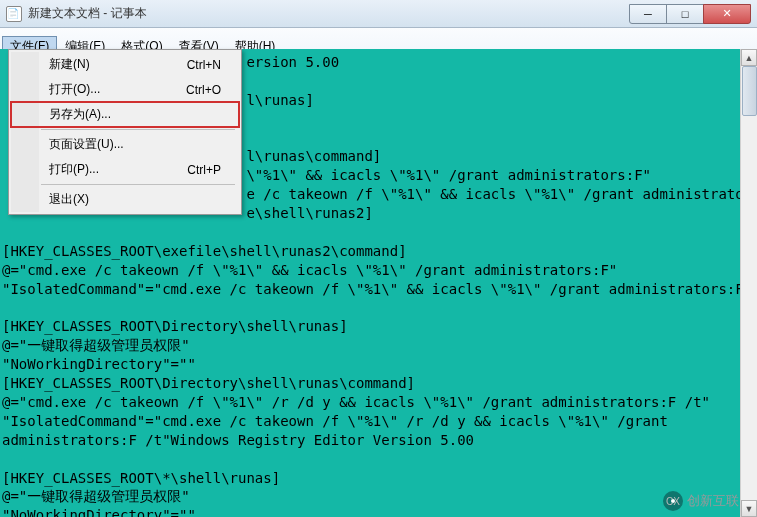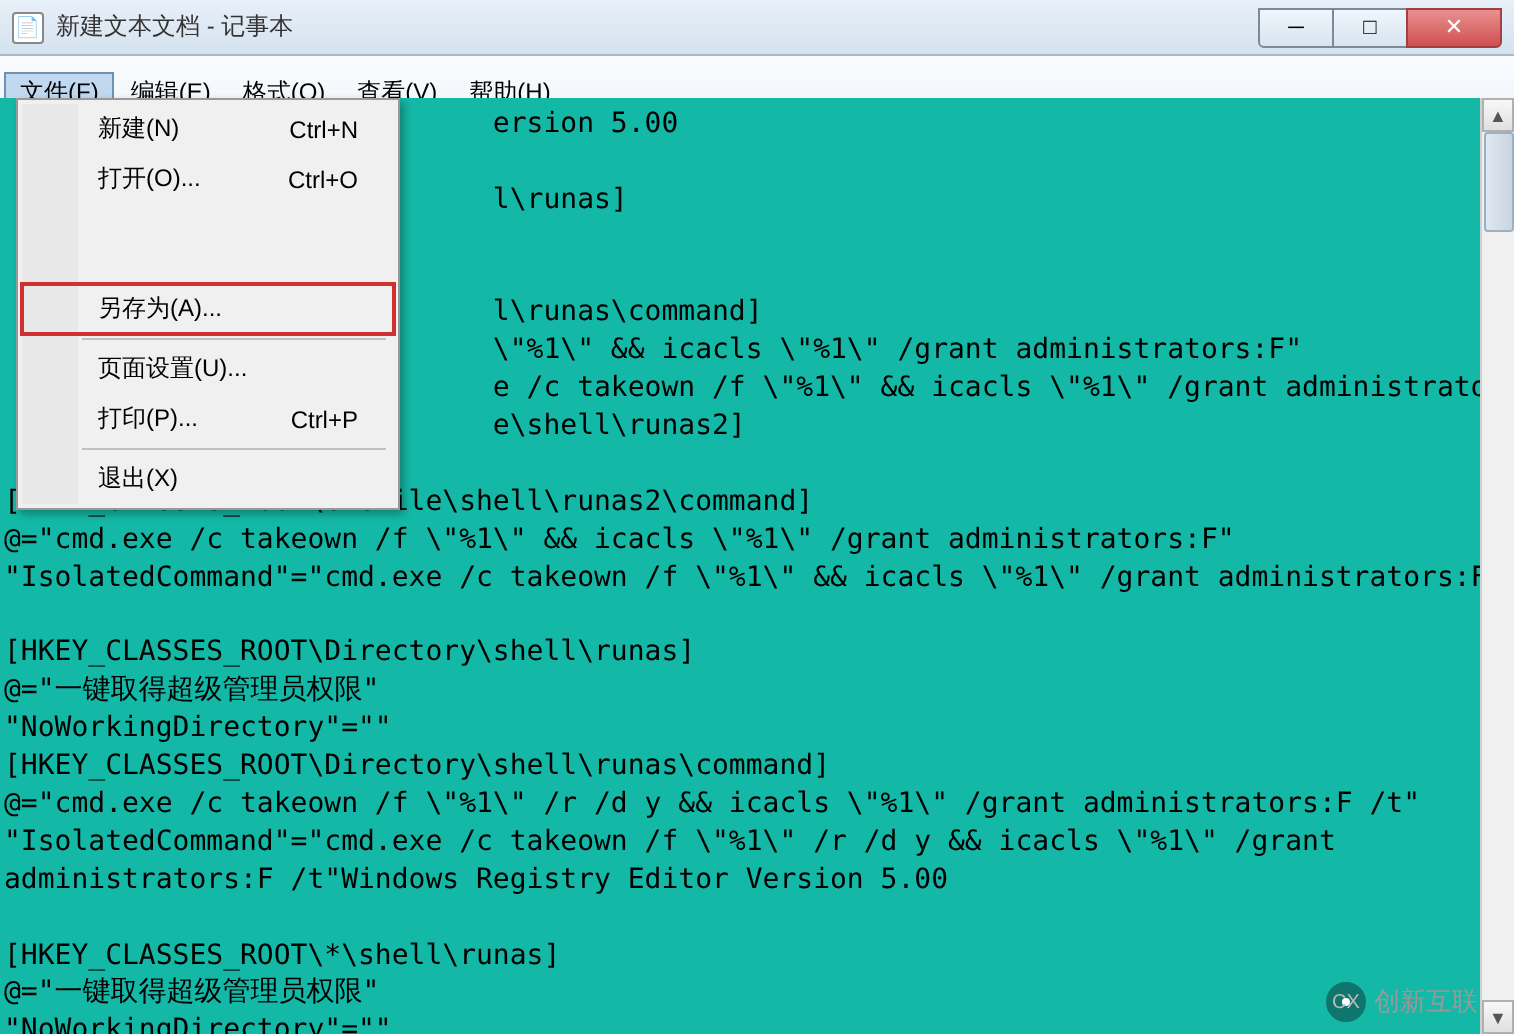--- a/index.html
+++ b/index.html
@@ -67,21 +67,21 @@
     }
     .menu-item.active {
       background: #c0d8f0;
       border: 1px solid #7090b0;
       padding: 1px 7px;
     }
     .dropdown {
       position: absolute;
       top: 49px;
       left: 8px;
-      width: 192px;
+      width: 234px;
       background: #f0f0f0;
       border: 1px solid #999;
       box-shadow: 2px 2px 4px rgba(0,0,0,0.3);
       z-index: 100;
       padding: 2px;
     }
     .dropdown-inner {
       border-left: 28px solid #e8e8e8;
     }
     .dd-item {
@@ -90,21 +90,20 @@
       align-items: center;
       padding: 4px 18px 4px 10px;
       cursor: pointer;
       font-size: 12px;
       margin-left: -28px;
       padding-left: 38px;
     }
     .dd-item.highlighted {
       outline: 2px solid #d03030;
       outline-offset: -1px;
-      margin-top: 40px;
     }
     .dd-sep {
       height: 1px;
       background: #c0c0c0;
       margin: 2px 4px 2px 2px;
     }
     .dd-shortcut { color: #000000; }
     .content {
       position: absolute;
       top: 49px;

